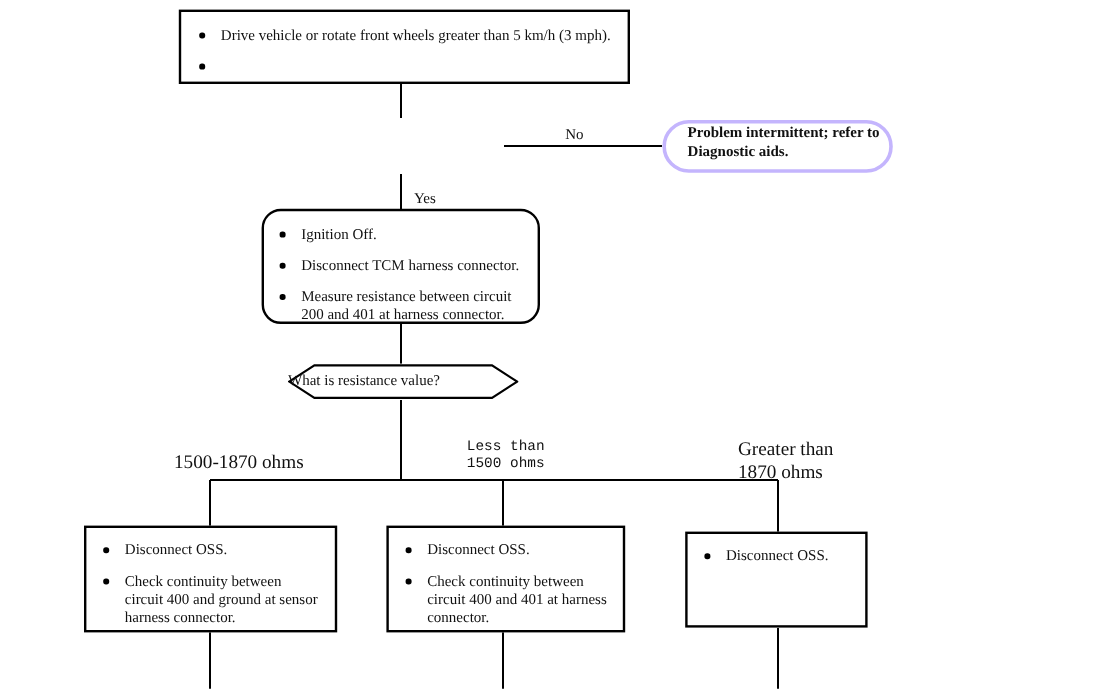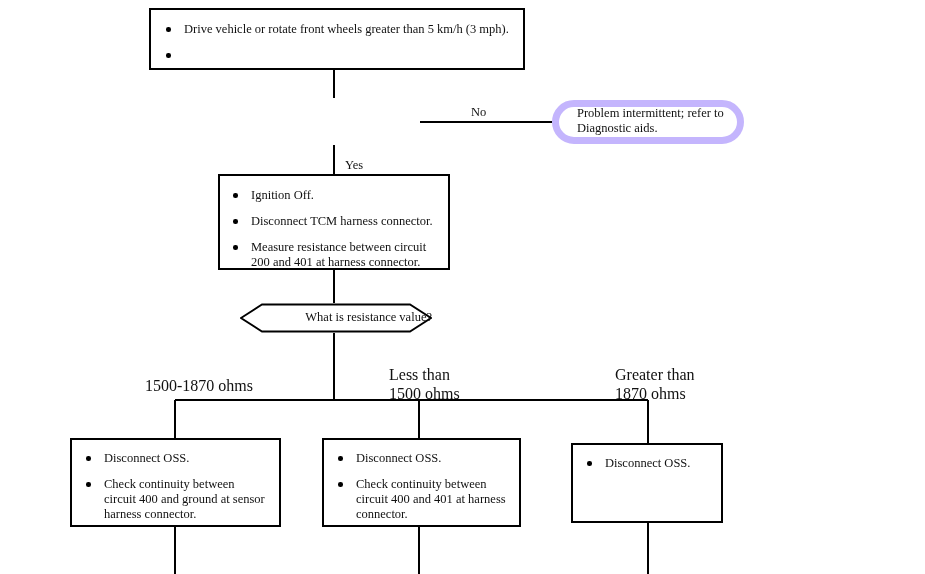--- a/index.html
+++ b/index.html
@@ -23,23 +23,23 @@
   
   .node{
     position:absolute;
     box-sizing:border-box;
     background:#ffffff;
   }
   .rect{
     border:2px solid #000000;
   }
   .stadium{
-    border:7px solid #c4b5fd;
+    border:3px solid #c4b5fd;
     border-radius:999px;
-    display:flex;align-items:flex-end;
+    display:flex;align-items:flex-start;font-weight:bold;
   }
   .hexwrap{
     display:flex;align-items:center;justify-content:center;
   }
   .hexwrap svg{position:absolute;left:0;top:0;}
   .hexlabel{
     position:relative;
     z-index:2;
     text-align:left;
     line-height:1.22;
@@ -72,31 +72,31 @@
     padding-left:18px;
     line-height:1.25;
     white-space:pre-line;
   }
 
   
   #box-monitor{left:149px;top:8px;width:376px;height:62px;padding:12px 13px 0 13px;font-size:12.5px;}
   #hex-reading{left:238px;top:98px;width:182px;height:47px;font-size:12px;}
   #hex-reading .hexlabel{padding-left:6px;}
   #stadium-intermittent{left:552px;top:100px;width:192px;height:44px;font-size:12.5px;}
-  #box-ignition{left:218px;top:174px;width:232px;height:96px;padding:12px 11px 0 11px;font-size:12.5px;}
+  #box-ignition{left:218px;top:174px;width:232px;height:96px;padding:12px 11px 0 11px;font-size:12.5px;border-radius:16px;}
   #hex-resistance{left:240px;top:303px;width:192px;height:30px;font-size:12.5px;}
-  #hex-resistance .hexlabel{padding-left:0;text-align:right;width:100%;}
+  #hex-resistance .hexlabel{padding-left:0;text-align:left;width:100%;}
   #box-left{left:70px;top:438px;width:211px;height:89px;padding:11px 10px 0 12px;font-size:12.5px;}
   #box-mid{left:322px;top:438px;width:199px;height:89px;padding:11px 10px 0 12px;font-size:12.5px;}
   #box-right{left:571px;top:443px;width:152px;height:80px;padding:11px 10px 0 12px;font-size:12.5px;}
 
   #label-no{left:471px;top:105px;font-size:12.5px;}
   #label-yes{left:345px;top:158px;font-size:12.5px;}
   #label-range-left{left:125px;top:376px;font-size:16px;margin-left:20px;}
-  #label-range-mid{left:389px;top:365px;font-size:16px;}
+  #label-range-mid{left:389px;top:365px;font-size:12px;font-family:Liberation Mono, monospace;}
   #label-range-right{left:615px;top:365px;font-size:16px;}
 </style>
 </head>
 <body>
 
 <div id="chart">
 
   <svg id="wires" viewBox="0 0 925 574" xmlns="http://www.w3.org/2000/svg">
     <g stroke="#000000" stroke-width="1.6" fill="none" shape-rendering="crispEdges">
 

